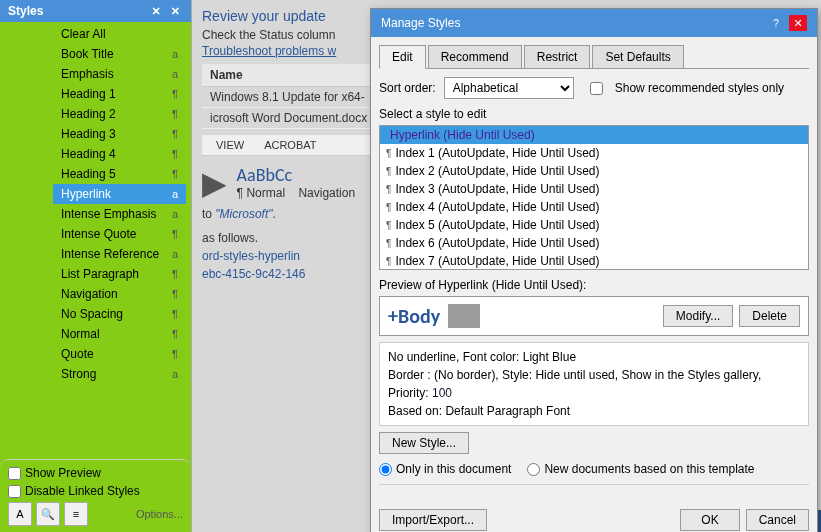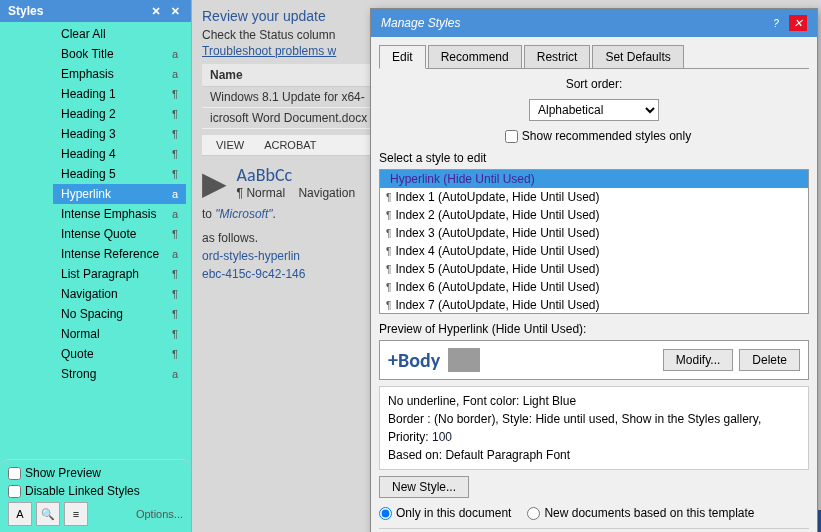--- a/index.html
+++ b/index.html
@@ -4,21 +4,21 @@
   <style>
     * { box-sizing: border-box; margin: 0; padding: 0; font-family: 'Segoe UI', Tahoma, Geneva, Verdana, sans-serif; font-size: 12px; }
     body { background: #c0c0c0; width: 821px; height: 532px; overflow: hidden; position: relative; }
 
     
     .styles-panel {
       position: absolute;
       left: 0; top: 0;
       width: 192px;
       height: 532px;
-      background: #5eead4;
+      background: #84cc16;
       border-right: 1px solid #aaa;
       display: flex;
       flex-direction: column;
     }
     .styles-panel-header {
       background: #4a90d9;
       color: white;
       padding: 4px 8px;
       display: flex;
       align-items: center;
@@ -175,21 +175,20 @@
       box-shadow: 3px 3px 10px rgba(0,0,0,0.3);
     }
     .dialog-titlebar {
       background: #4a90d9;
       color: white;
       padding: 6px 10px;
       display: flex;
       align-items: center;
       justify-content: space-between;
       font-size: 13px;
-      font-style: italic;
     }
     .dialog-titlebar-controls {
       display: flex; gap: 4px;
     }
     .dialog-titlebar-btn {
       width: 18px; height: 16px;
       display: flex; align-items: center; justify-content: center;
       font-size: 10px;
       cursor: pointer;
       color: white;
@@ -218,34 +217,33 @@
     .dialog-tab.active {
       background: #f0f0f0;
       border-bottom: 1px solid #f0f0f0;
       margin-bottom: -1px;
     }
     .sort-row {
       display: flex;
       align-items: center;
       gap: 8px;
       margin-bottom: 8px;
-      flex-direction: column;
     }
     .sort-label { font-size: 12px; }
     .sort-select {
       padding: 2px 4px;
       border: 1px solid #999;
       background: white;
       font-size: 12px;
       min-width: 130px;
     }
     .show-recommended {
       display: flex;
       align-items: center;
-      gap: 4px;
+      gap: 12px;
       font-size: 12px;
       margin-left: 8px;
     }
     .select-label {
       font-size: 12px;
       margin-bottom: 4px;
       font-weight: normal;
     }
     .styles-listbox {
       width: 100%;

